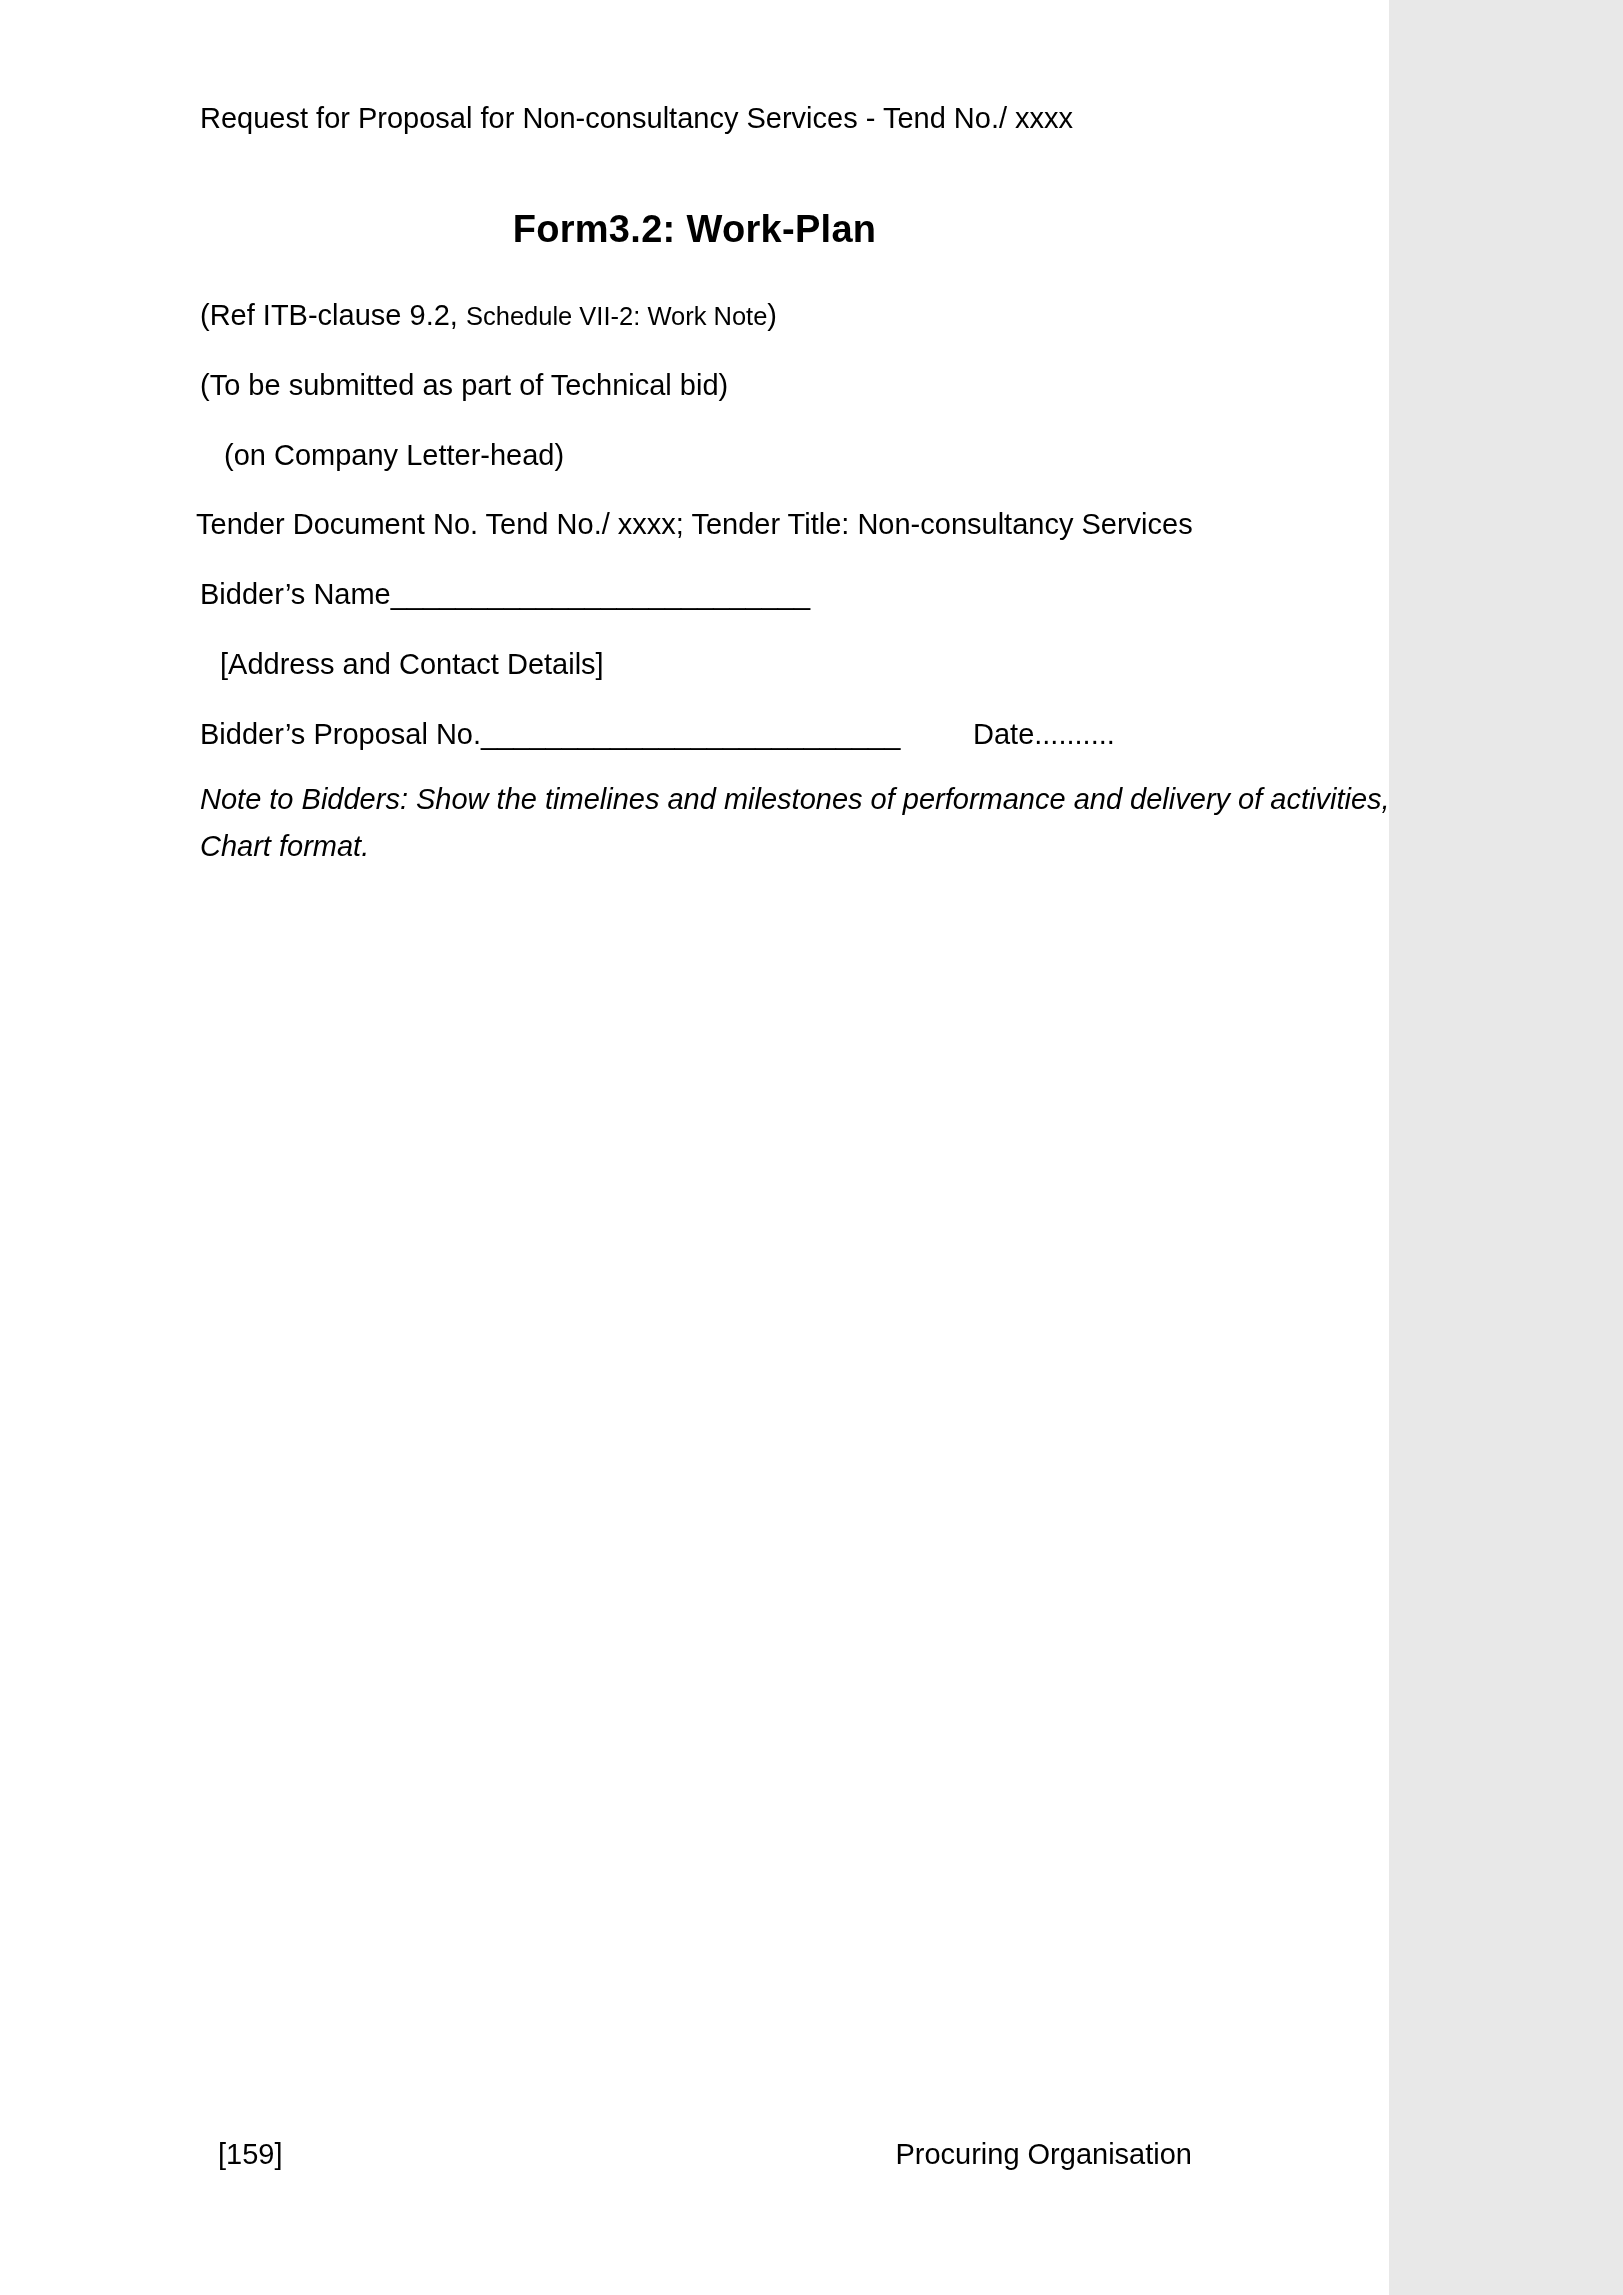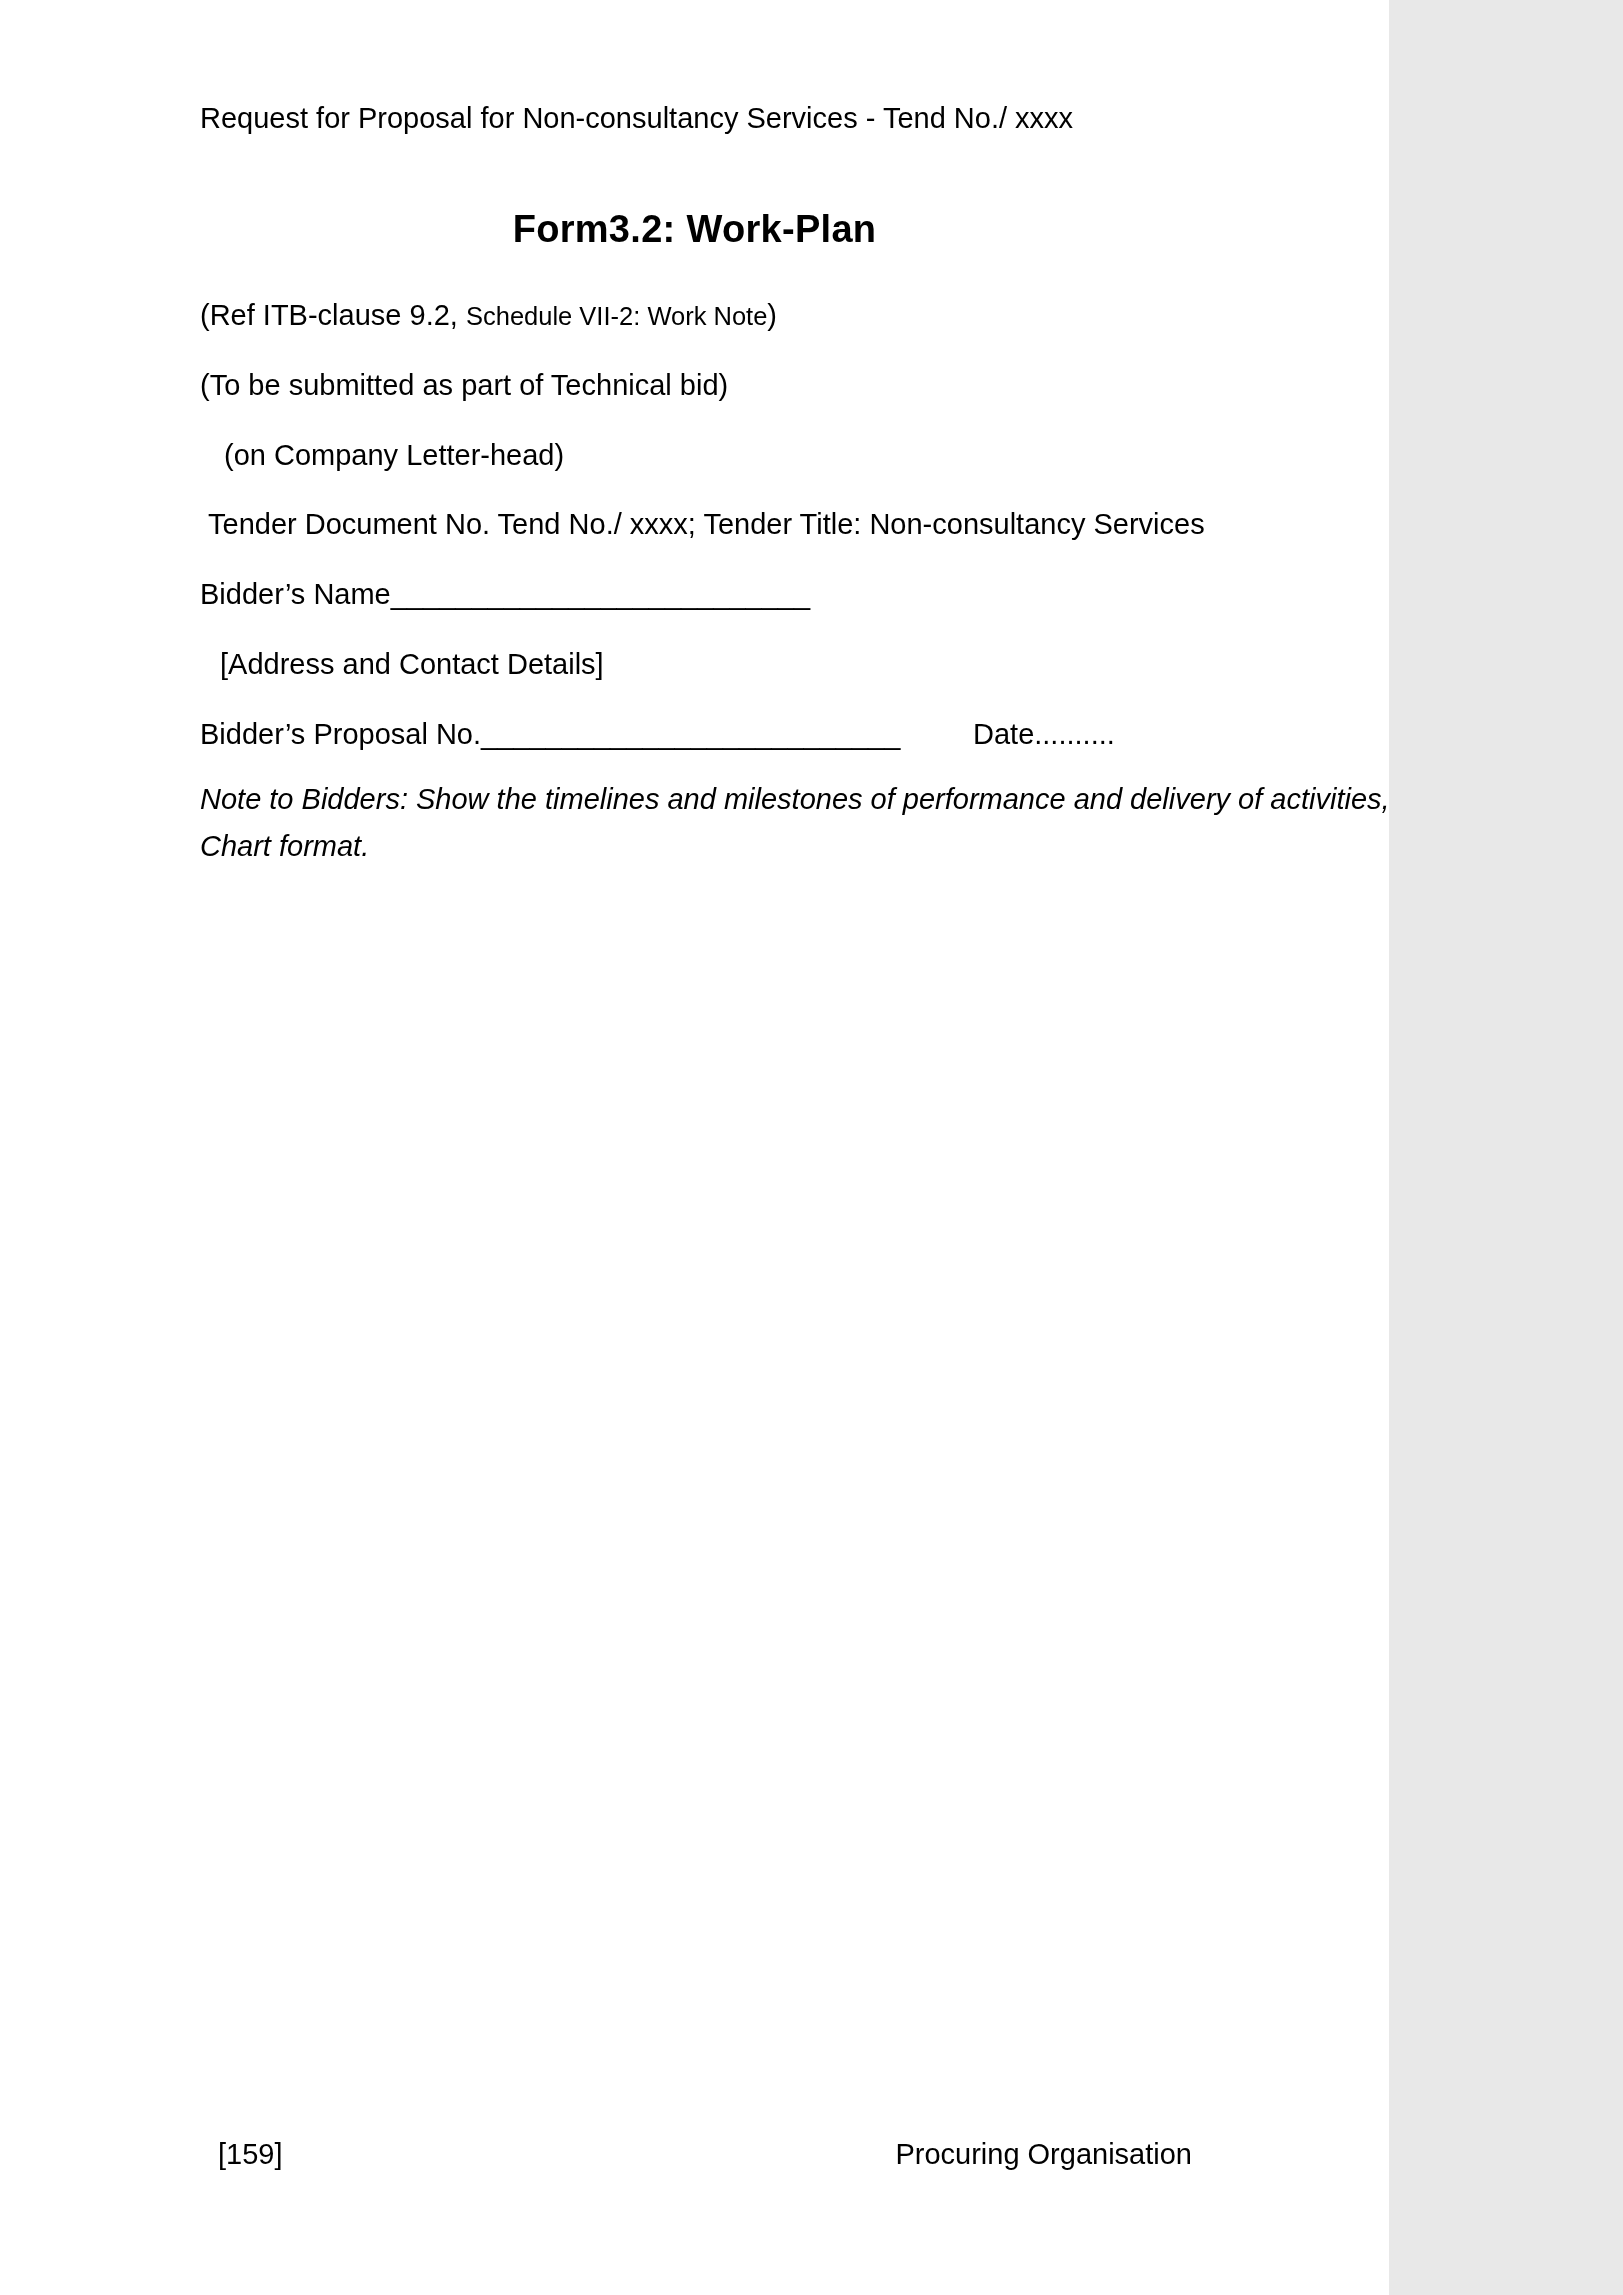--- a/index.html
+++ b/index.html
@@ -34,21 +34,21 @@
   <div class="abs body-text" style="left:200px;top:99px;">Request for Proposal for Non-consultancy Services - Tend No./ xxxx</div>
 
   <div class="abs page-title">Form3.2: Work-Plan</div>
 
   <div class="abs body-text" style="left:200px;top:296px;"><span>(Ref ITB-clause 9.2, </span><span class="small-text">Schedule VII-2: Work Note</span><span>)</span></div>
 
   <div class="abs body-text" style="left:200px;top:366px;">(To be submitted as part of Technical bid)</div>
 
   <div class="abs body-text" style="left:200px;top:436px;margin-left:24px;">(on Company Letter-head)</div>
 
-  <div class="abs body-text" style="left:208px;top:505px;">Tender Document No. Tend No./ xxxx; Tender Title: Non-consultancy Services</div>
+  <div class="abs body-text" style="left:196px;top:505px;">Tender Document No. Tend No./ xxxx; Tender Title: Non-consultancy Services</div>
 
   <div class="abs body-text" style="left:200px;top:575px;"><span>Bidder’s Name</span><span class="blank">__________________________</span></div>
 
   <div class="abs body-text" style="left:208px;top:645px;margin-left:12px;">[Address and Contact Details]</div>
 
   <div class="abs body-text" style="left:200px;top:715px;width:1231px;"><span>Bidder’s Proposal No.</span><span class="blank">__________________________</span><span class="abs" style="left:773px;top:0;">Date..........</span></div>
 
   <div class="abs body-text note" style="left:200px;top:776px;">
     <div class="line">Note to Bidders: Show the timelines and milestones of performance and delivery of activities,</div>
     <div class="line">Chart format.</div>

